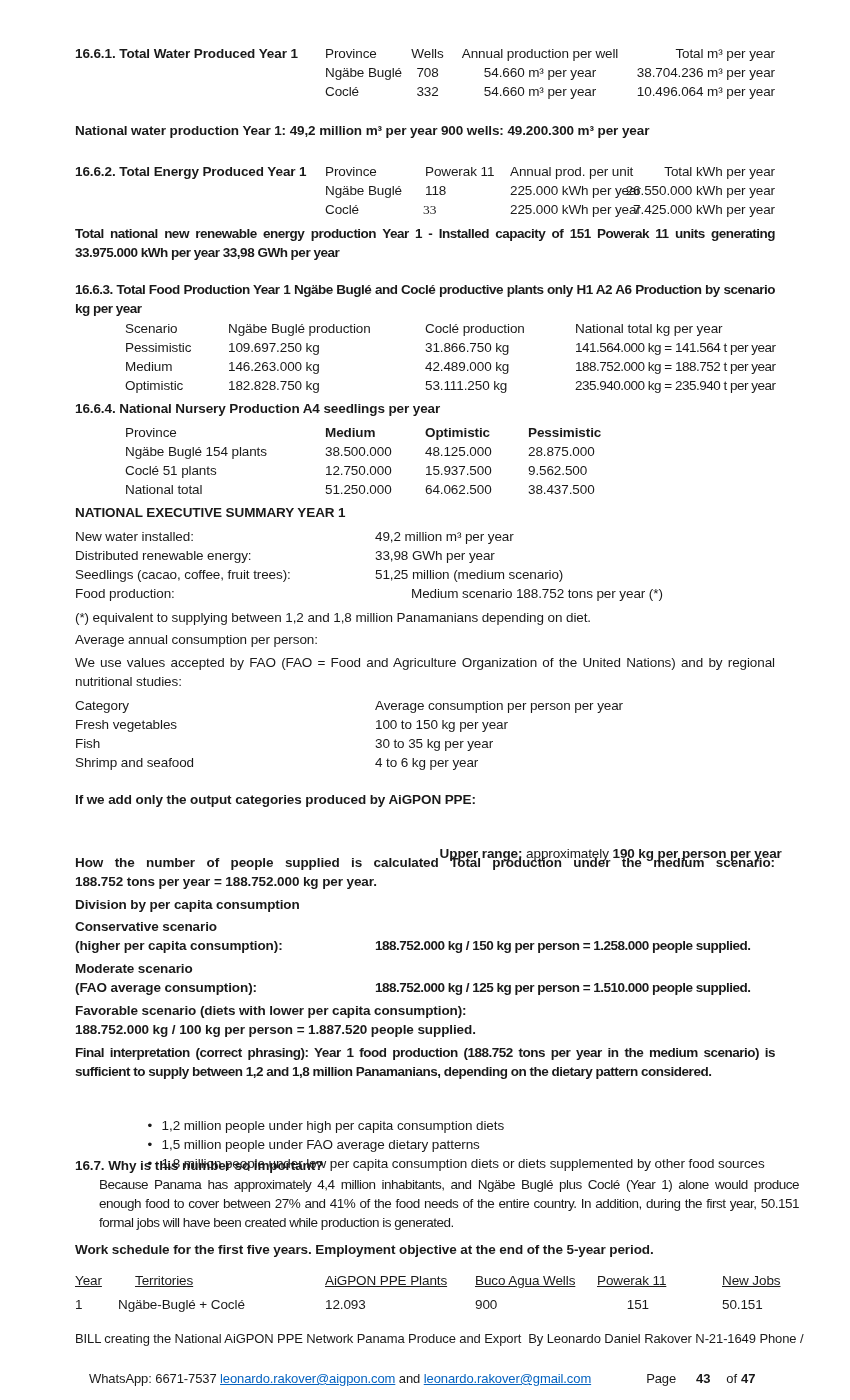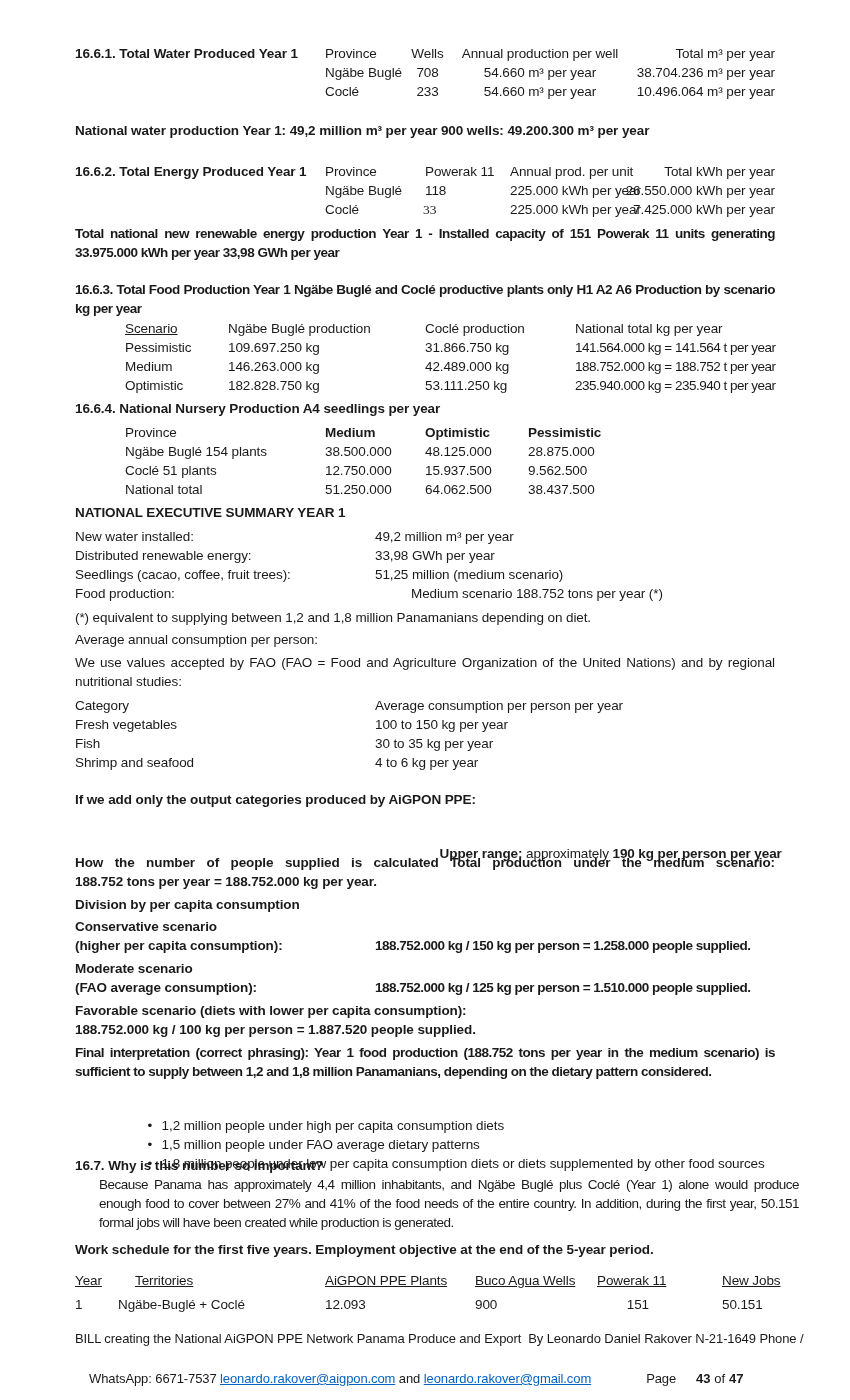--- a/index.html
+++ b/index.html
@@ -29,21 +29,21 @@
   <div class="t c" style="top:44px;left:405px;width:45px;">Wells</div>
   <div class="t c" style="top:44px;left:455px;width:170px;">Annual production per well</div>
   <div class="t r" style="top:44px;left:625px;width:150px;">Total m³ per year</div>
 
   <div class="t" style="top:63px;left:325px;width:90px;">Ngäbe Buglé</div>
   <div class="t c" style="top:63px;left:405px;width:45px;">708</div>
   <div class="t c" style="top:63px;left:455px;width:170px;">54.660 m³ per year</div>
   <div class="t r" style="top:63px;left:625px;width:150px;">38.704.236 m³ per year</div>
 
   <div class="t" style="top:82px;left:325px;width:90px;">Coclé</div>
-  <div class="t c" style="top:82px;left:405px;width:45px;">233</div>
+  <div class="t c" style="top:82px;left:405px;width:45px;">332</div>
   <div class="t c" style="top:82px;left:455px;width:170px;">54.660 m³ per year</div>
   <div class="t r" style="top:82px;left:625px;width:150px;">10.496.064 m³ per year</div>
 
   <div class="t b" style="top:121px;left:75px;">National water production Year 1: 49,2 million m³ per year 900 wells: 49.200.300 m³ per year</div>
 
   <div class="t b" style="top:162px;left:75px;">16.6.2. Total Energy Produced Year 1</div>
   <div class="t" style="top:162px;left:325px;width:95px;">Province</div>
   <div class="t" style="top:162px;left:425px;width:80px;">Powerak 11</div>
   <div class="t" style="top:162px;left:510px;width:150px;">Annual prod. per unit</div>
   <div class="t r" style="top:162px;left:620px;width:155px;">Total kWh per year</div>
@@ -55,21 +55,21 @@
 
   <div class="t" style="top:200px;left:325px;width:95px;">Coclé</div>
   <div class="t" style="top:200px;left:423px;width:80px;font-family:Liberation Serif, serif;">33</div>
   <div class="t" style="top:200px;left:510px;width:150px;">225.000 kWh per year</div>
   <div class="t r" style="top:200px;left:620px;width:155px;">7.425.000 kWh per year</div>
 
   <div class="t b j wrap tight" style="top:224px;left:75px;width:700px;">Total national new renewable energy production Year 1 -  Installed capacity of 151 Powerak 11 units generating 33.975.000 kWh per year 33,98 GWh per year</div>
 
   <div class="t b j wrap tight" style="top:280px;left:75px;width:700px;">16.6.3. Total Food Production Year 1 Ngäbe Buglé and Coclé productive plants only H1 A2 A6 Production by scenario kg per year</div>
 
-  <div class="t" style="top:319px;left:125px;width:100px;text-decoration:underline;">Scenario</div>
+  <div class="t" style="top:319px;left:125px;width:100px;">Scenario</div>
   <div class="t" style="top:319px;left:228px;width:190px;">Ngäbe Buglé production</div>
   <div class="t" style="top:319px;left:425px;width:145px;">Coclé production</div>
   <div class="t" style="top:319px;left:575px;width:200px;">National total kg per year</div>
 
   <div class="t" style="top:338px;left:125px;">Pessimistic</div>
   <div class="t" style="top:338px;left:228px;">109.697.250 kg</div>
   <div class="t" style="top:338px;left:425px;">31.866.750 kg</div>
   <div class="t tight" style="top:338px;left:575px;">141.564.000 kg = 141.564 t per year</div>
 
   <div class="t" style="top:357px;left:125px;">Medium</div>
@@ -174,16 +174,16 @@
 
   <div class="t" style="top:1295px;left:75px;">1</div>
   <div class="t" style="top:1295px;left:118px;">Ngäbe-Buglé + Coclé</div>
   <div class="t" style="top:1295px;left:325px;">12.093</div>
   <div class="t" style="top:1295px;left:475px;">900</div>
   <div class="t r" style="top:1295px;left:597px;width:52px;">151</div>
   <div class="t" style="top:1295px;left:722px;">50.151</div>
 
   <div class="t ft" style="top:1329px;left:75px;">BILL creating the National AiGPON PPE Network Panama Produce and Export  By Leonardo Daniel Rakover N-21-1649 Phone /</div>
   <div class="t ft" style="top:1350px;left:75px;">
-    <span>WhatsApp: 6671-7537 </span><a class="link">leonardo.rakover@aigpon.com</a><span> and </span><a class="link">leonardo.rakover@gmail.com</a><span style="margin-left:55px;">Page</span><span class="b" style="margin-left:20px;">43</span><span style="margin-left:4px;">of</span><span class="b" style="margin-left:4px;">47</span>
+    <span>WhatsApp: 6671-7537 </span><a class="link">leonardo.rakover@aigpon.com</a><span> and </span><a class="link">leonardo.rakover@gmail.com</a><span style="margin-left:55px;">Page</span><span class="b" style="margin-left:20px;">43</span><span style="margin-left:16px;">of</span><span class="b" style="margin-left:4px;">47</span>
   </div>
 
 </div>
 
 </body></html>

